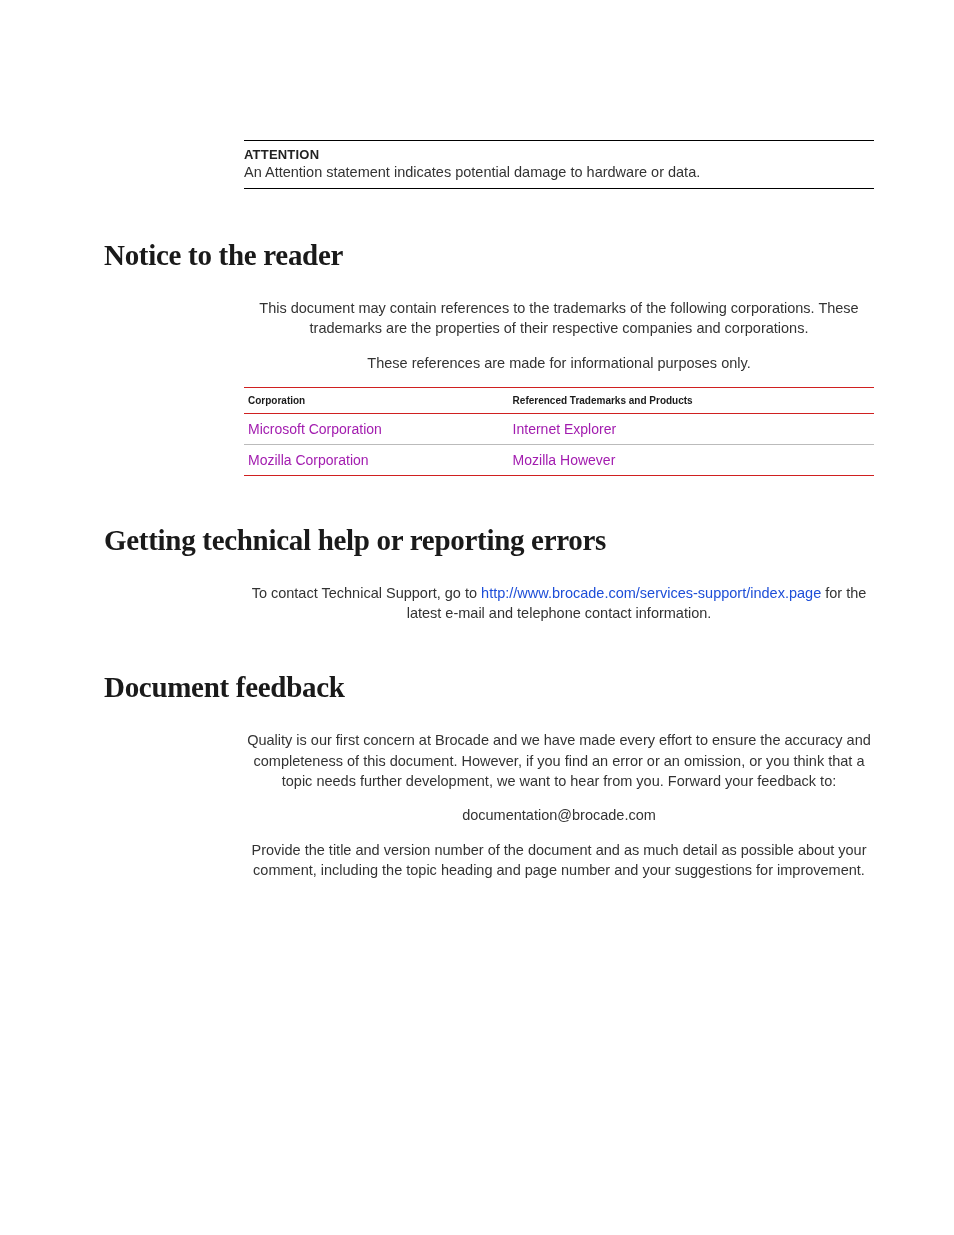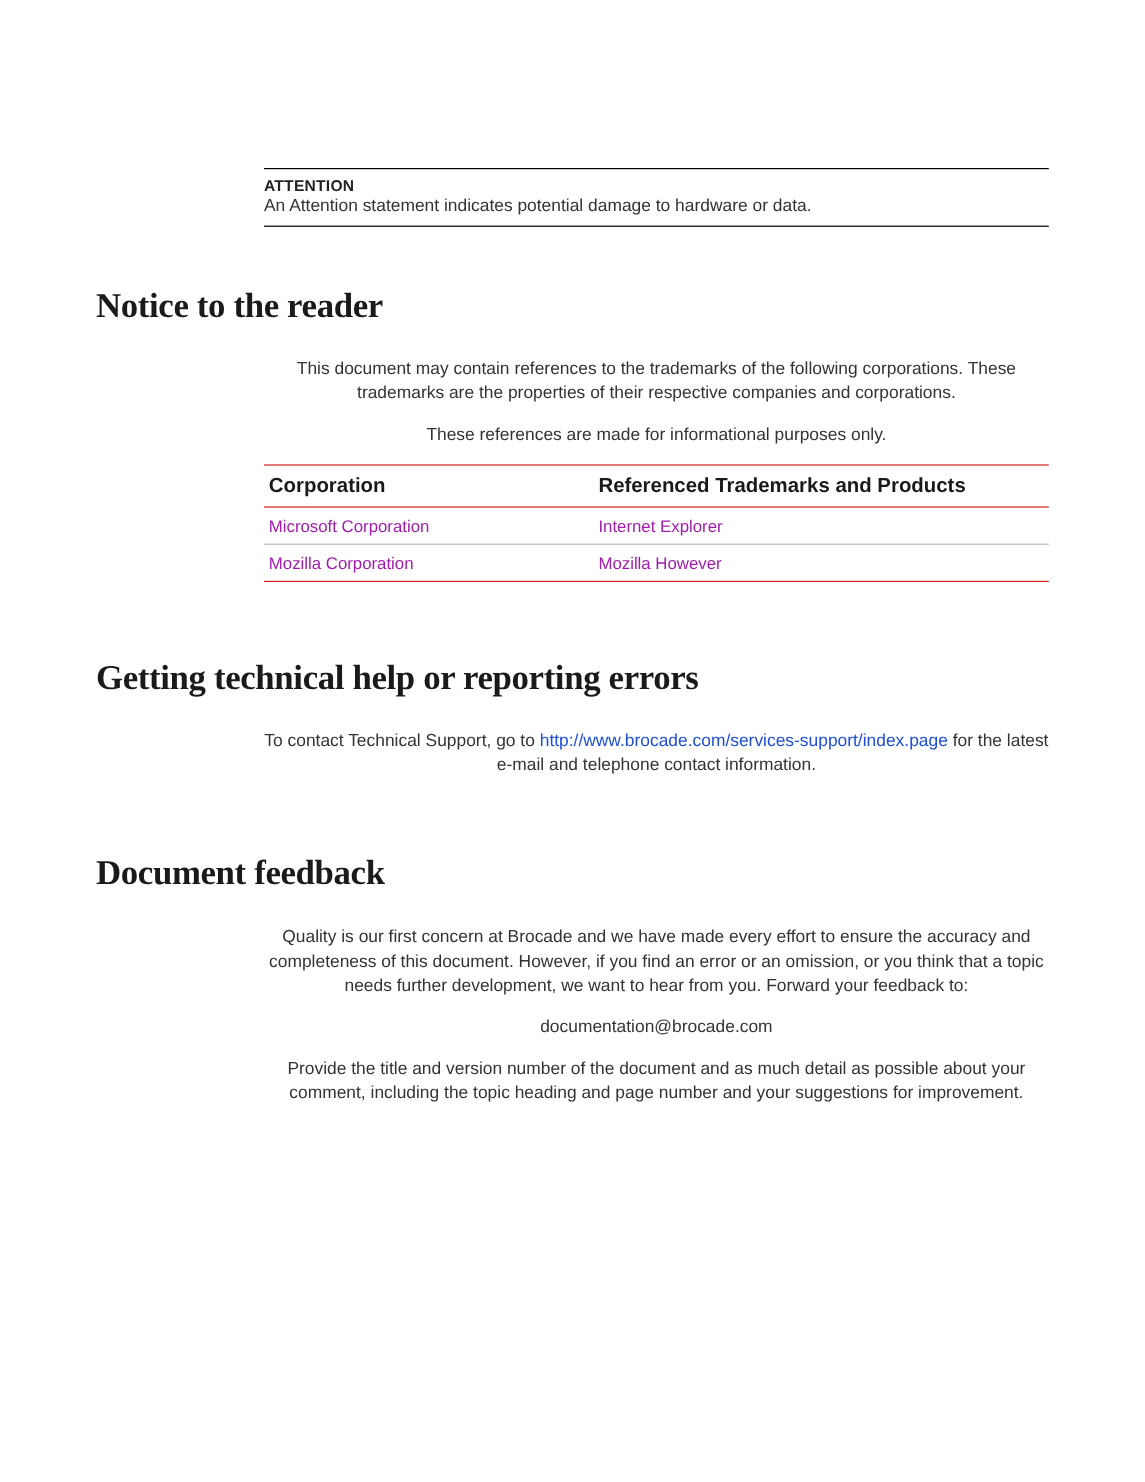--- a/index.html
+++ b/index.html
@@ -9,21 +9,21 @@
     }
     body {
       font-family: Arial, Helvetica, sans-serif;
       background: #ffffff;
       color: #222;
       width: 954px;
       height: 1235px;
       padding: 0;
     }
     .page {
-      padding: 140px 80px 0 80px;
+      padding: 140px 80px 0 104px;
     }
     .attention-box {
       margin-left: 140px;
       border-top: 1.5px solid #000;
       border-bottom: 1.5px solid #000;
       padding: 6px 0 8px 0;
       margin-bottom: 50px;
     }
     .attention-label {
       font-weight: bold;
@@ -38,21 +38,21 @@
     }
     h1 {
       font-family: Georgia, 'Times New Roman', serif;
       font-weight: 600;
       font-size: 29px;
       color: #1a1a1a;
       margin-bottom: 26px;
       letter-spacing: -0.3px;
     }
     .section {
-      margin-bottom: 64px;
+      margin-bottom: 48px;
     }
     .body-text {
       margin-left: 140px;
       font-size: 14.5px;
       line-height: 1.4;
       color: #333;
       margin-bottom: 14px;
       text-align: center;
     }
     .table-wrap {
@@ -62,21 +62,21 @@
     table {
       width: 100%;
       border-collapse: collapse;
     }
     thead tr {
       border-top: 1.5px solid #d02020;
       border-bottom: 1.5px solid #d02020;
     }
     th {
       text-align: left;
-      font-size: 17px;
+      font-size: 10px;
       font-weight: bold;
       font-family: Arial, Helvetica, sans-serif;
       padding: 7px 4px 7px 4px;
       color: #1a1a1a;
     }
     tbody tr {
       border-bottom: 1px solid #bbb;
     }
     tbody tr:last-child {
       border-bottom: 1.5px solid #d02020;

